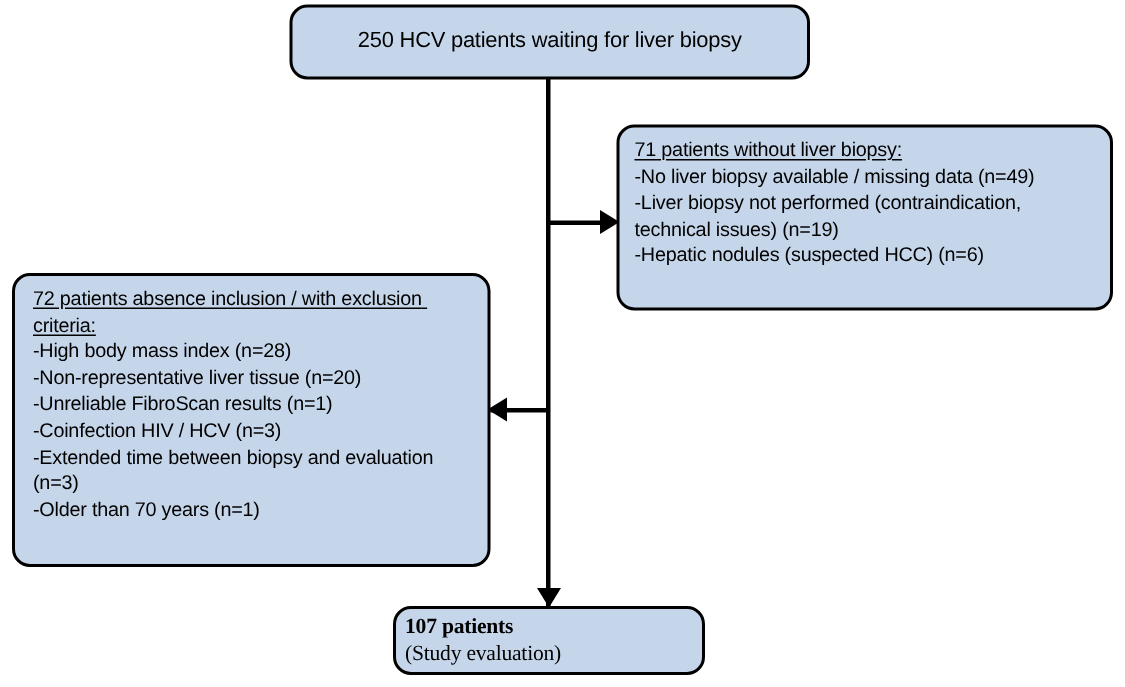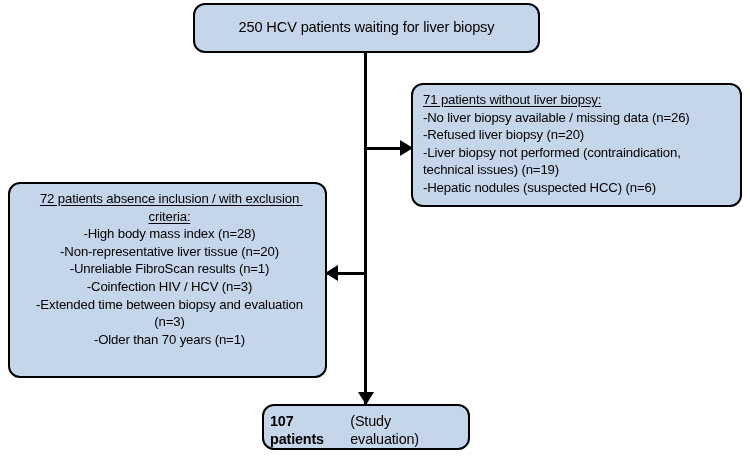--- a/index.html
+++ b/index.html
@@ -58,36 +58,37 @@
   }
   #box-right .box-inner { padding: 6px 8px 4px 10px; }
 
   
   #box-left {
     left: 8px;
     top: 182px;
     width: 319px;
     height: 196px;
   }
-  #box-left .box-inner { padding: 6px 8px 4px 12px; text-align: center; }
+  #box-left .box-inner { padding: 6px 8px 4px 12px; }
 
   
   #box-bottom {
     left: 262px;
     top: 404px;
     width: 208px;
     height: 46px;
   }
   #box-bottom .box-inner {
     display: flex;
-    flex-direction: row;
-    align-items: flex-end;
+    flex-direction: column;
+    align-items: flex-start;
     justify-content: center;
     height: 100%;
     padding: 0 6px;
+    font-family: Liberation Serif, serif;
   }
   #box-bottom .line { font-size: 14.4px; line-height: 18px; }
   .bold { font-weight: bold; }
 
   .hdr {
     text-decoration: underline;
     text-underline-offset: 1.5px;
   }
   .line { white-space: pre-wrap; }
 
@@ -151,22 +152,21 @@
 
   <div class="box" id="box-top">
     <div class="box-inner">
       <div class="line">250 HCV patients waiting for liver biopsy</div>
     </div>
   </div>
 
   <div class="box" id="box-right">
     <div class="box-inner">
       <div class="line hdr">71 patients without liver biopsy:</div>
-      <div class="line">-No liver biopsy available / missing data (n=26)</div>
-      <div class="line">-Refused liver biopsy (n=20)</div>
+      <div class="line">-No liver biopsy available / missing data (n=49)</div>
       <div class="line">-Liver biopsy not performed (contraindication, technical issues) (n=19)</div>
       <div class="line">-Hepatic nodules (suspected HCC) (n=6)</div>
     </div>
   </div>
 
   <div class="box" id="box-left">
     <div class="box-inner">
       <div class="line hdr">72 patients absence inclusion / with exclusion criteria:</div>
       <div class="line">-High body mass index (n=28)</div>
       <div class="line">-Non-representative liver tissue (n=20)</div>

